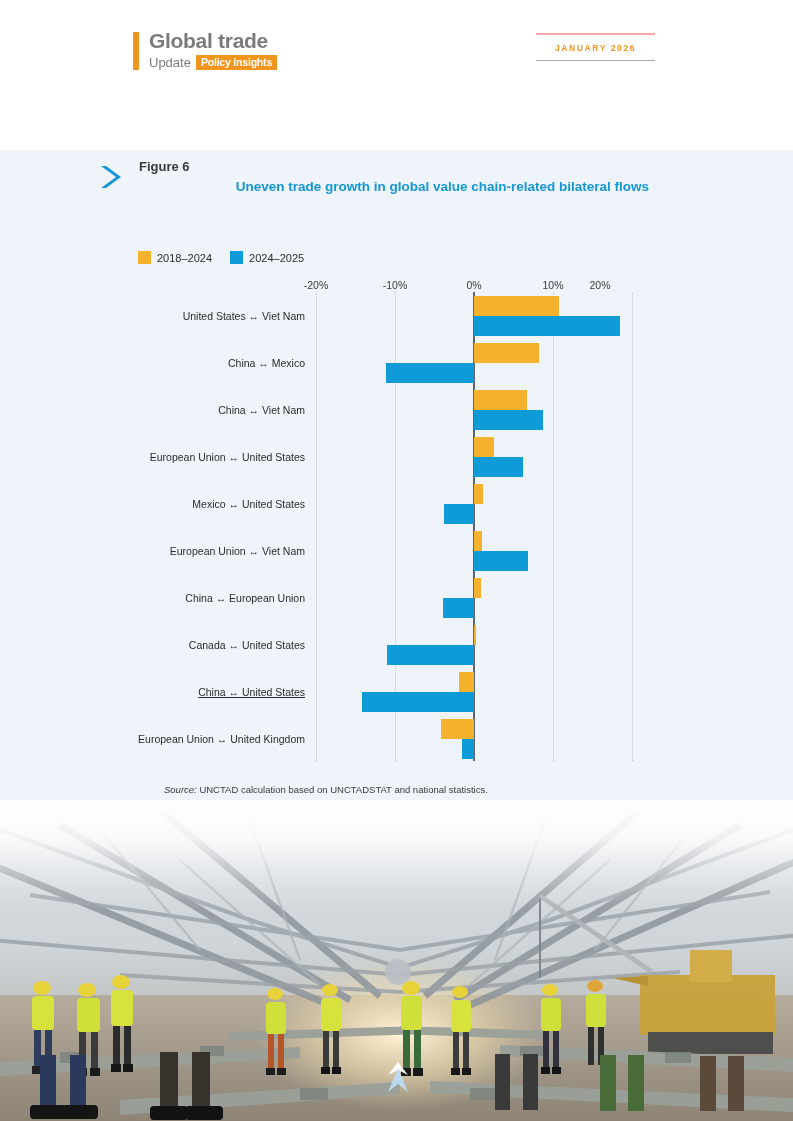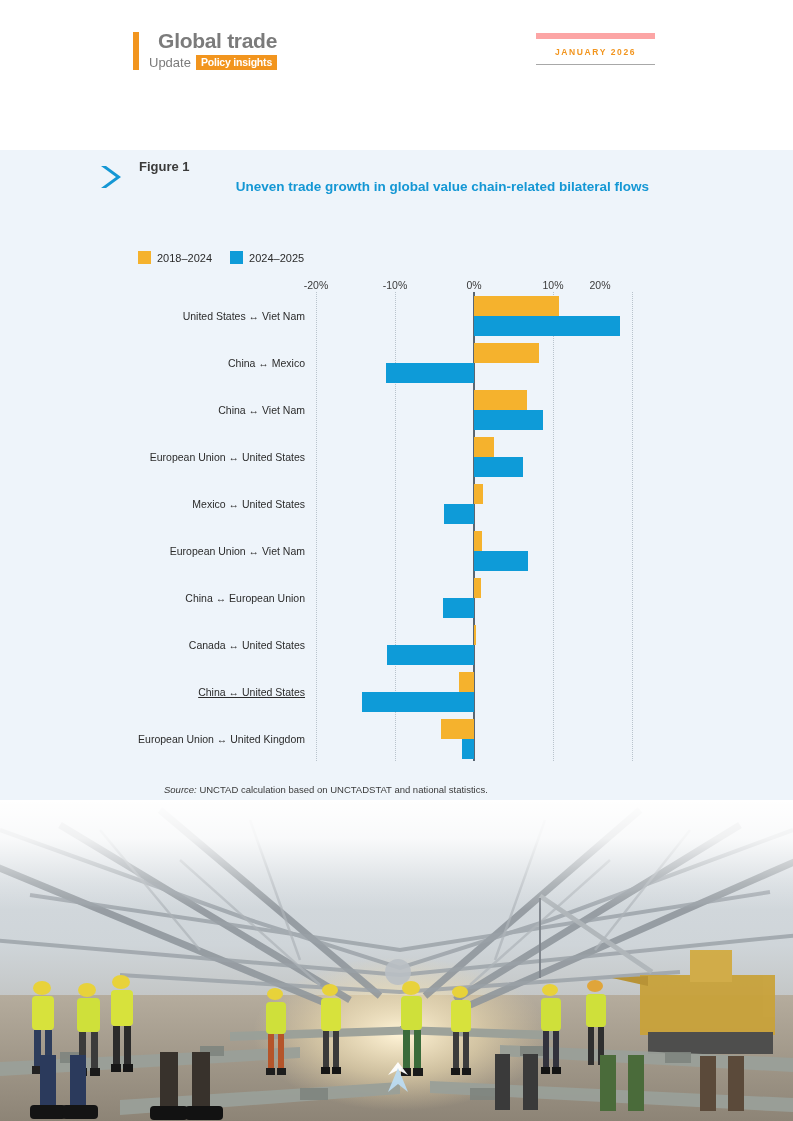--- a/index.html
+++ b/index.html
@@ -7,29 +7,29 @@
     width:793px;height:1121px;
     background:#ffffff;
     font-family:"Liberation Sans", sans-serif;
     overflow:hidden;position:relative;
   }
 
   
   .header{position:absolute;left:0;top:0;width:793px;height:150px;background:#ffffff;}
   .brand{position:absolute;left:133px;top:30px;display:flex;align-items:flex-start;}
   .brand-bar{width:6px;height:38px;background:#F2951E;margin-right:10px;margin-top:2px;}
-  .brand-txt{display:flex;flex-direction:column;align-items:flex-end;}
+  .brand-txt{display:flex;flex-direction:column;}
   .brand-title{font-size:21px;font-weight:bold;color:#7b7b7b;letter-spacing:-0.3px;line-height:22px;}
   .brand-sub-row{display:flex;align-items:center;margin-top:3px;}
   .brand-sub{font-size:13px;color:#7b7b7b;line-height:14px;}
   .brand-tag{background:#F2951E;color:#ffffff;font-size:10.5px;font-weight:bold;
     padding:2px 5px 2px 5px;margin-left:5px;line-height:11px;letter-spacing:-0.2px;}
 
   .datebox{position:absolute;left:536px;top:33px;width:119px;text-align:center;
-    border-top:6px solid #fca5a5;border-bottom:1px solid #a8a8a8;padding:8px 0 7px 0;}
+    border-top:2px solid #fca5a5;border-bottom:1px solid #a8a8a8;padding:8px 0 7px 0;}
   .datebox-txt{font-size:8.5px;font-weight:bold;color:#F2951E;letter-spacing:1.6px;}
 
   
   .panel{position:absolute;left:0;top:150px;width:793px;height:660px;background:#eef4fa;}
 
   .chevron{position:absolute;left:96px;top:162px;width:30px;height:30px;}
 
   .fig-head{position:absolute;left:139px;top:158px;width:510px;}
   .fig-num{font-size:13px;font-weight:bold;color:#3a3a3a;line-height:17px;}
   .fig-title{font-size:13.5px;font-weight:bold;color:#1497D4;line-height:18px;margin-top:3px;text-align:right;}
@@ -90,21 +90,21 @@
 
 <div class="panel"></div>
 
 <div class="chevron">
   <svg viewBox="0 0 30 30" width="30" height="30">
     <polygon points="5,4 10,4 25,15 10,26 5,26 20,15" fill="#1497D4"></polygon>
   </svg>
 </div>
 
 <div class="fig-head">
-  <div class="fig-num">Figure 1</div>
+  <div class="fig-num">Figure 6</div>
   <div class="fig-title">Uneven trade growth in global value chain-related bilateral flows</div>
 </div>
 
 <div class="legend" id="legend">
     <div class="lg-item">
       <span class="lg-sw" style="background: rgb(245, 178, 45);"></span>
       <span class="lg-lbl">2018–2024</span>
     </div>
     <div class="lg-item">
       <span class="lg-sw" style="background: rgb(14, 155, 216);"></span>

